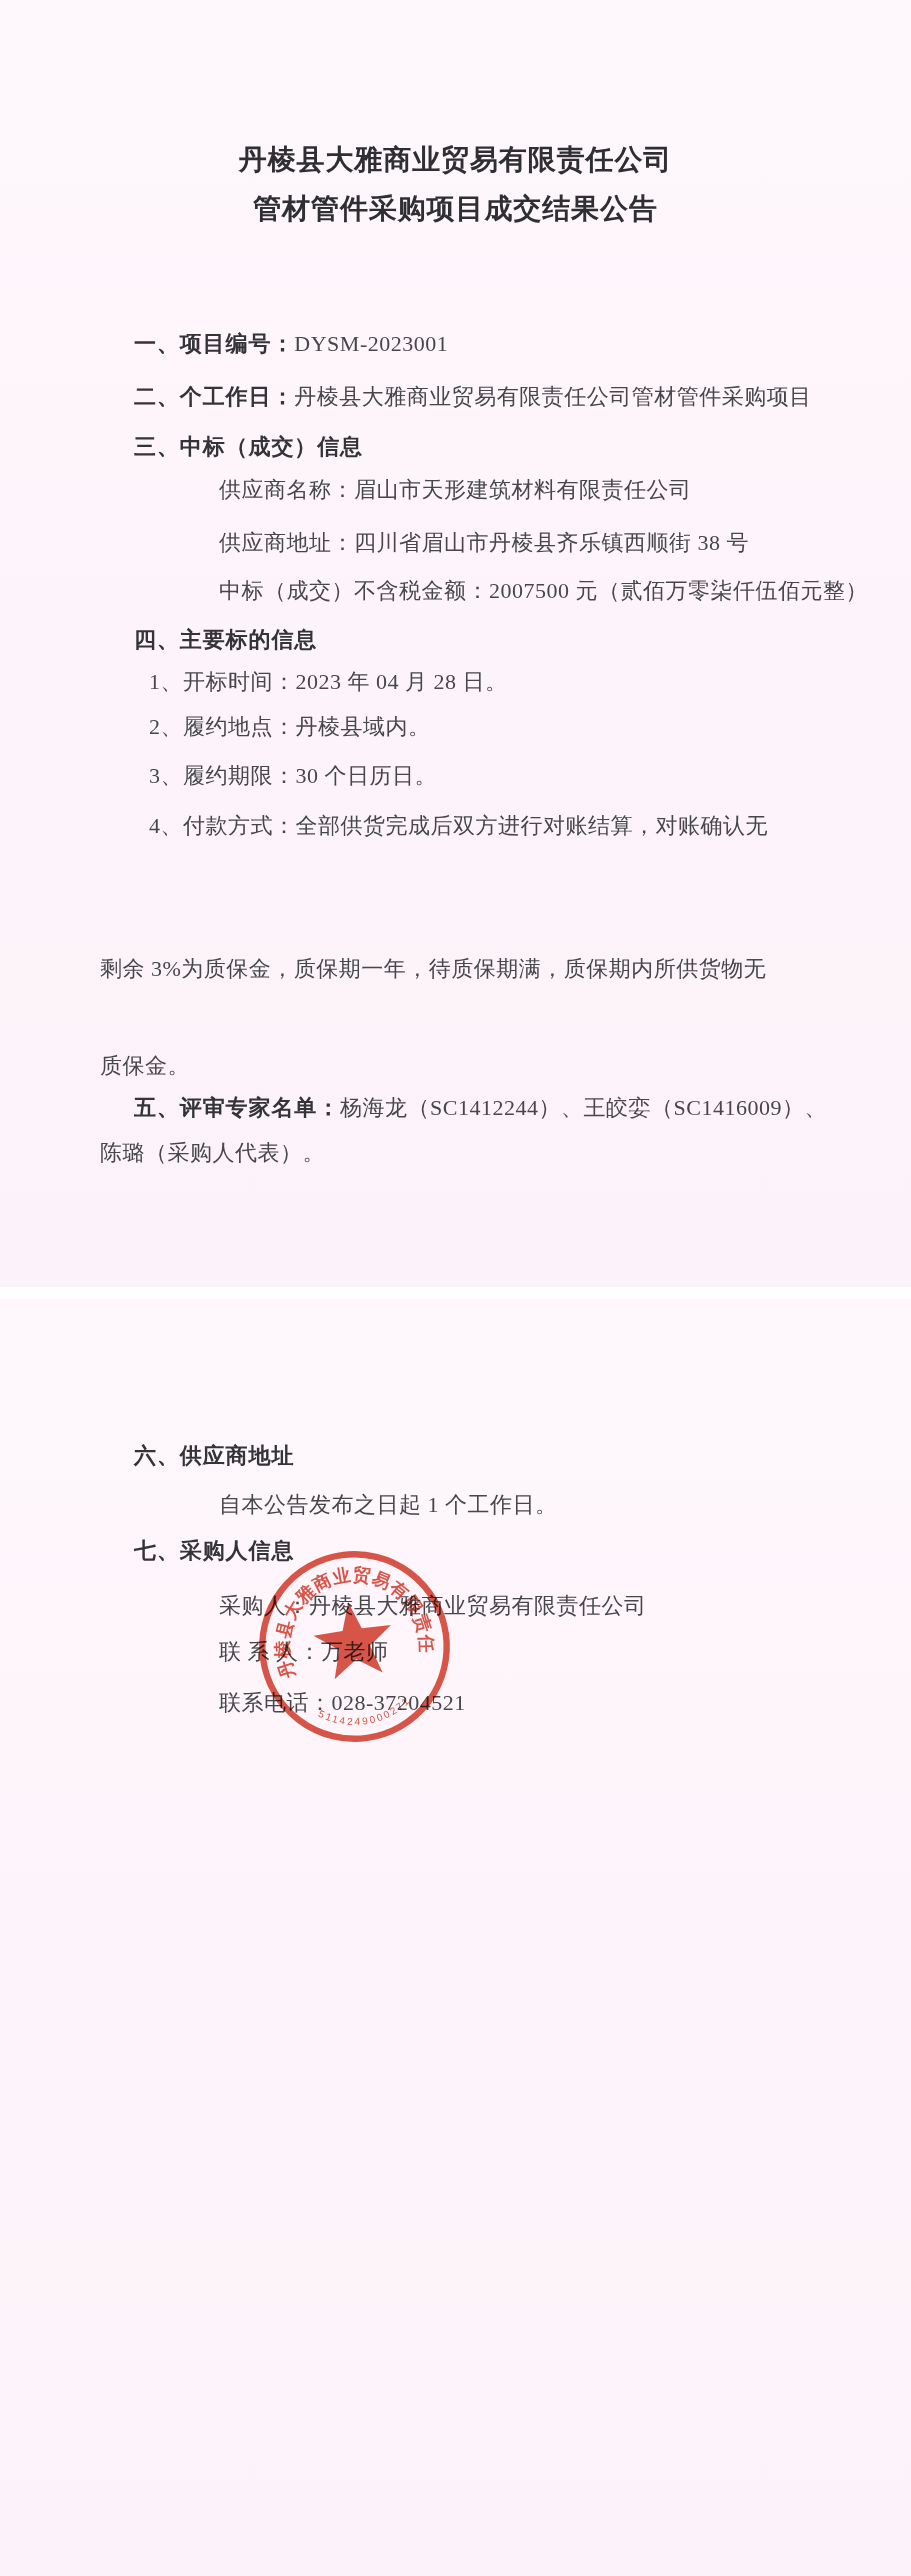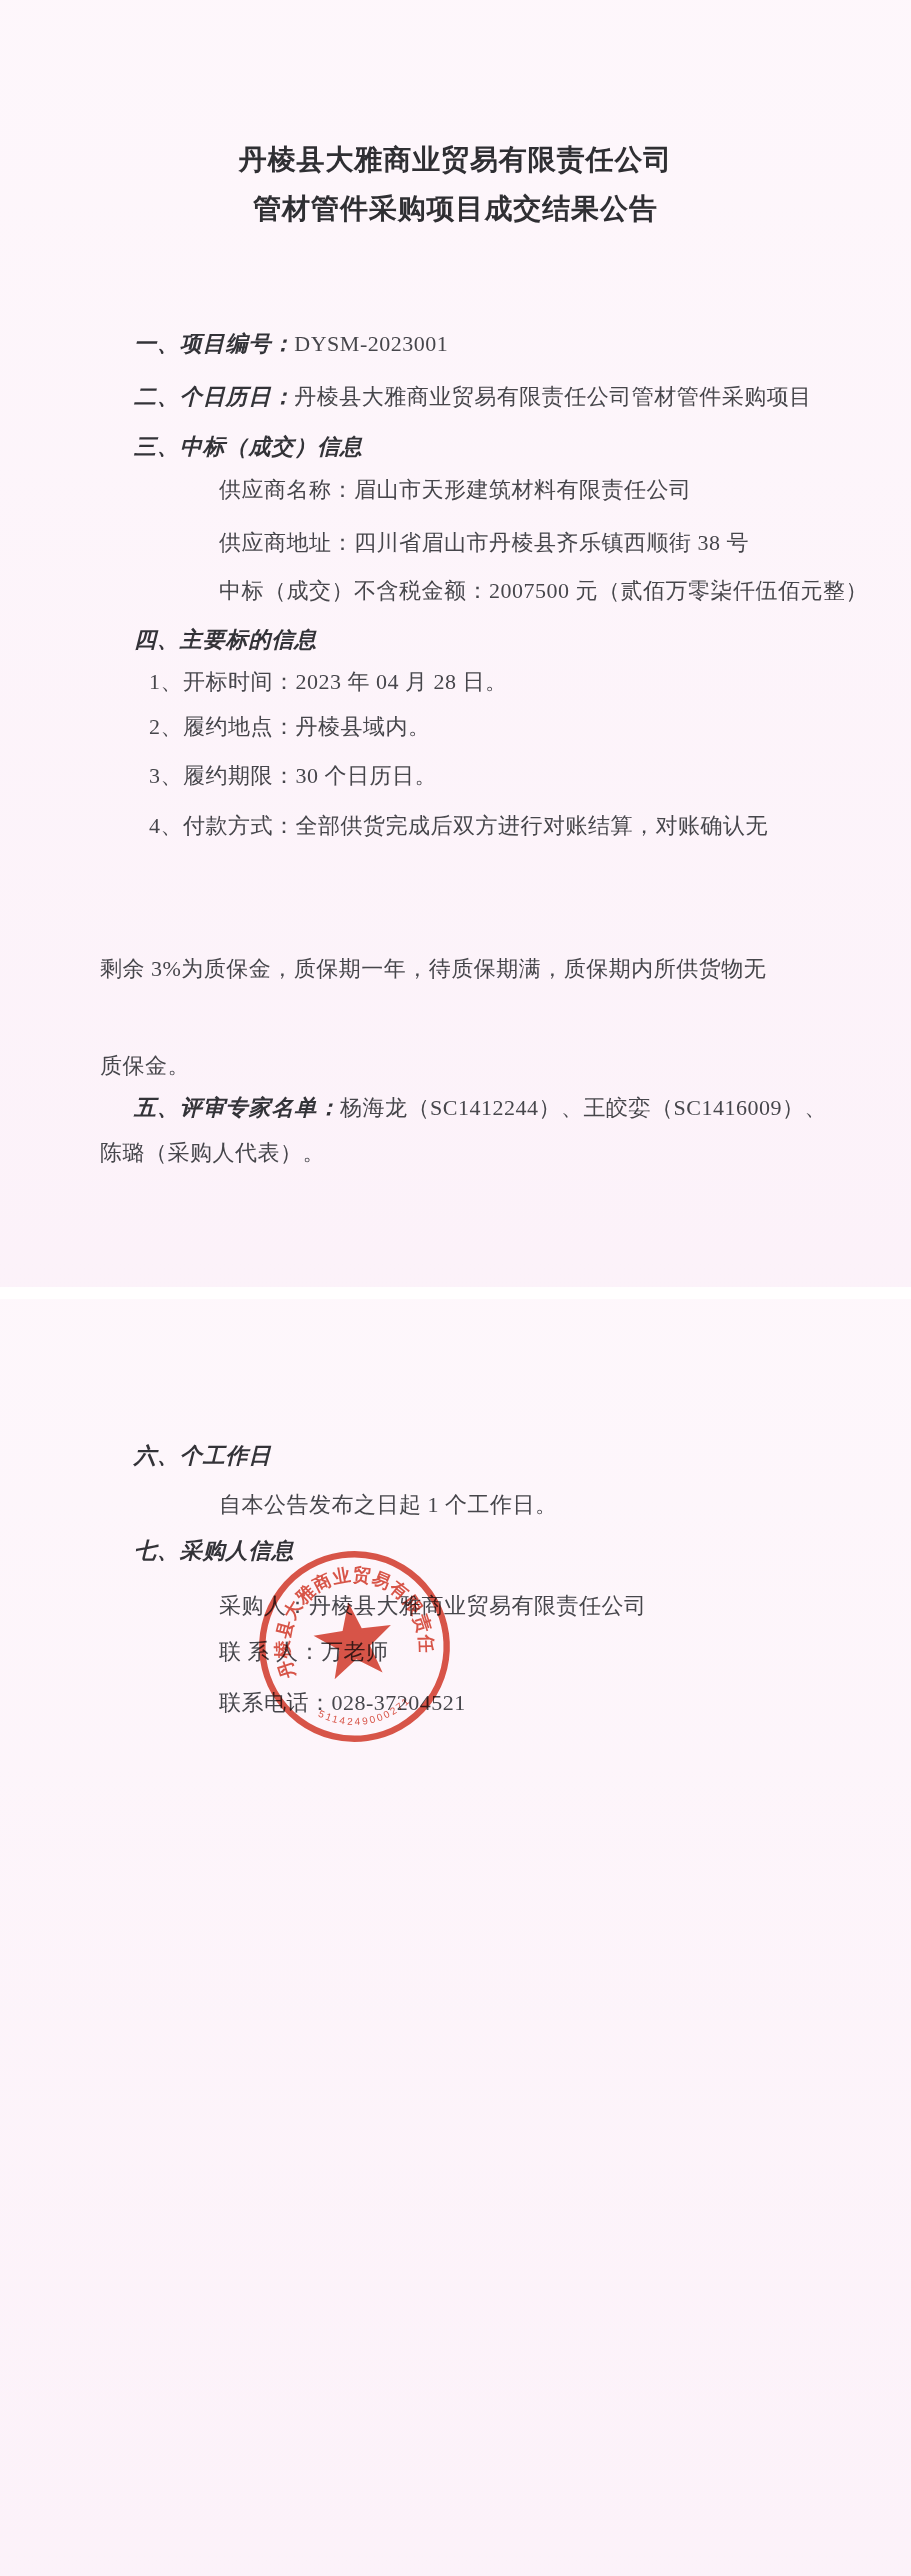--- a/index.html
+++ b/index.html
@@ -40,21 +40,20 @@
   }
   .l-head{left:134px;}
   .l-num{left:149px;}
   .l-detail{left:175px;margin-left:44px;}
   .l-cont{left:100px;}
   .l-label{
     font-family:"Liberation Sans","DejaVu Sans",sans-serif;
     font-weight:700;
     color:#333338;
     letter-spacing:0.9px;
-    font-style:italic;
   }
   .stamp-wrap{
     position:absolute;
     left:255px;top:248px;
     width:199px;height:199px;
     transform:rotate(-8deg);
     mix-blend-mode:multiply;
     opacity:.88;
   }
   .stamp-wrap svg{display:block;width:199px;height:199px;}
@@ -74,21 +73,21 @@
 
 <div class="top-strip"></div>
 
 <div class="page" id="page1">
 
   <div class="doc-title" style="top:144px">丹棱县大雅商业贸易有限责任公司</div>
   <div class="doc-title" style="top:193px">管材管件采购项目成交结果公告</div>
 
   <div class="line l-head" style="top:330px"><span class="l-label">一、项目编号：</span><span>DYSM-2023001</span></div>
 
-  <div class="line l-head" style="top:383px"><span class="l-label">二、个日历日：</span><span>丹棱县大雅商业贸易有限责任公司管材管件采购项目</span></div>
+  <div class="line l-head" style="top:383px"><span class="l-label">二、个工作日：</span><span>丹棱县大雅商业贸易有限责任公司管材管件采购项目</span></div>
 
   <div class="line l-head" style="top:433px"><span class="l-label">三、中标（成交）信息</span></div>
 
   <div class="line l-detail" style="top:476px">供应商名称：眉山市天形建筑材料有限责任公司</div>
 
   <div class="line l-detail" style="top:529px">供应商地址：四川省眉山市丹棱县齐乐镇西顺街 38 号</div>
 
   <div class="line l-detail" style="top:577px">中标（成交）不含税金额：2007500 元（贰佰万零柒仟伍佰元整）</div>
 
   <div class="line l-head" style="top:626px"><span class="l-label">四、主要标的信息</span></div>
@@ -111,21 +110,21 @@
   <div class="line l-head" style="top:1094px"><span class="l-label">五、评审专家名单：</span><span>杨海龙（SC1412244）、王皎娈（SC1416009）、</span></div>
 
   <div class="line l-cont" style="top:1139px">陈璐（采购人代表）。</div>
 
 </div>
 
 <div class="page-gap"></div>
 
 <div class="page" id="page2">
 
-  <div class="line l-head" style="top:143px"><span class="l-label">六、个工作日</span></div>
+  <div class="line l-head" style="top:143px"><span class="l-label">六、供应商地址</span></div>
 
   <div class="line l-detail" style="top:192px">自本公告发布之日起 1 个工作日。</div>
 
   <div class="line l-head" style="top:238px"><span class="l-label">七、采购人信息</span></div>
 
   <div class="line l-detail" style="top:293px">采购人：丹棱县大雅商业贸易有限责任公司</div>
 
   <div class="line l-detail" style="top:339px">联 系 人：万老师</div>
 
   <div class="line l-detail" style="top:390px">联系电话：028-37204521</div>

